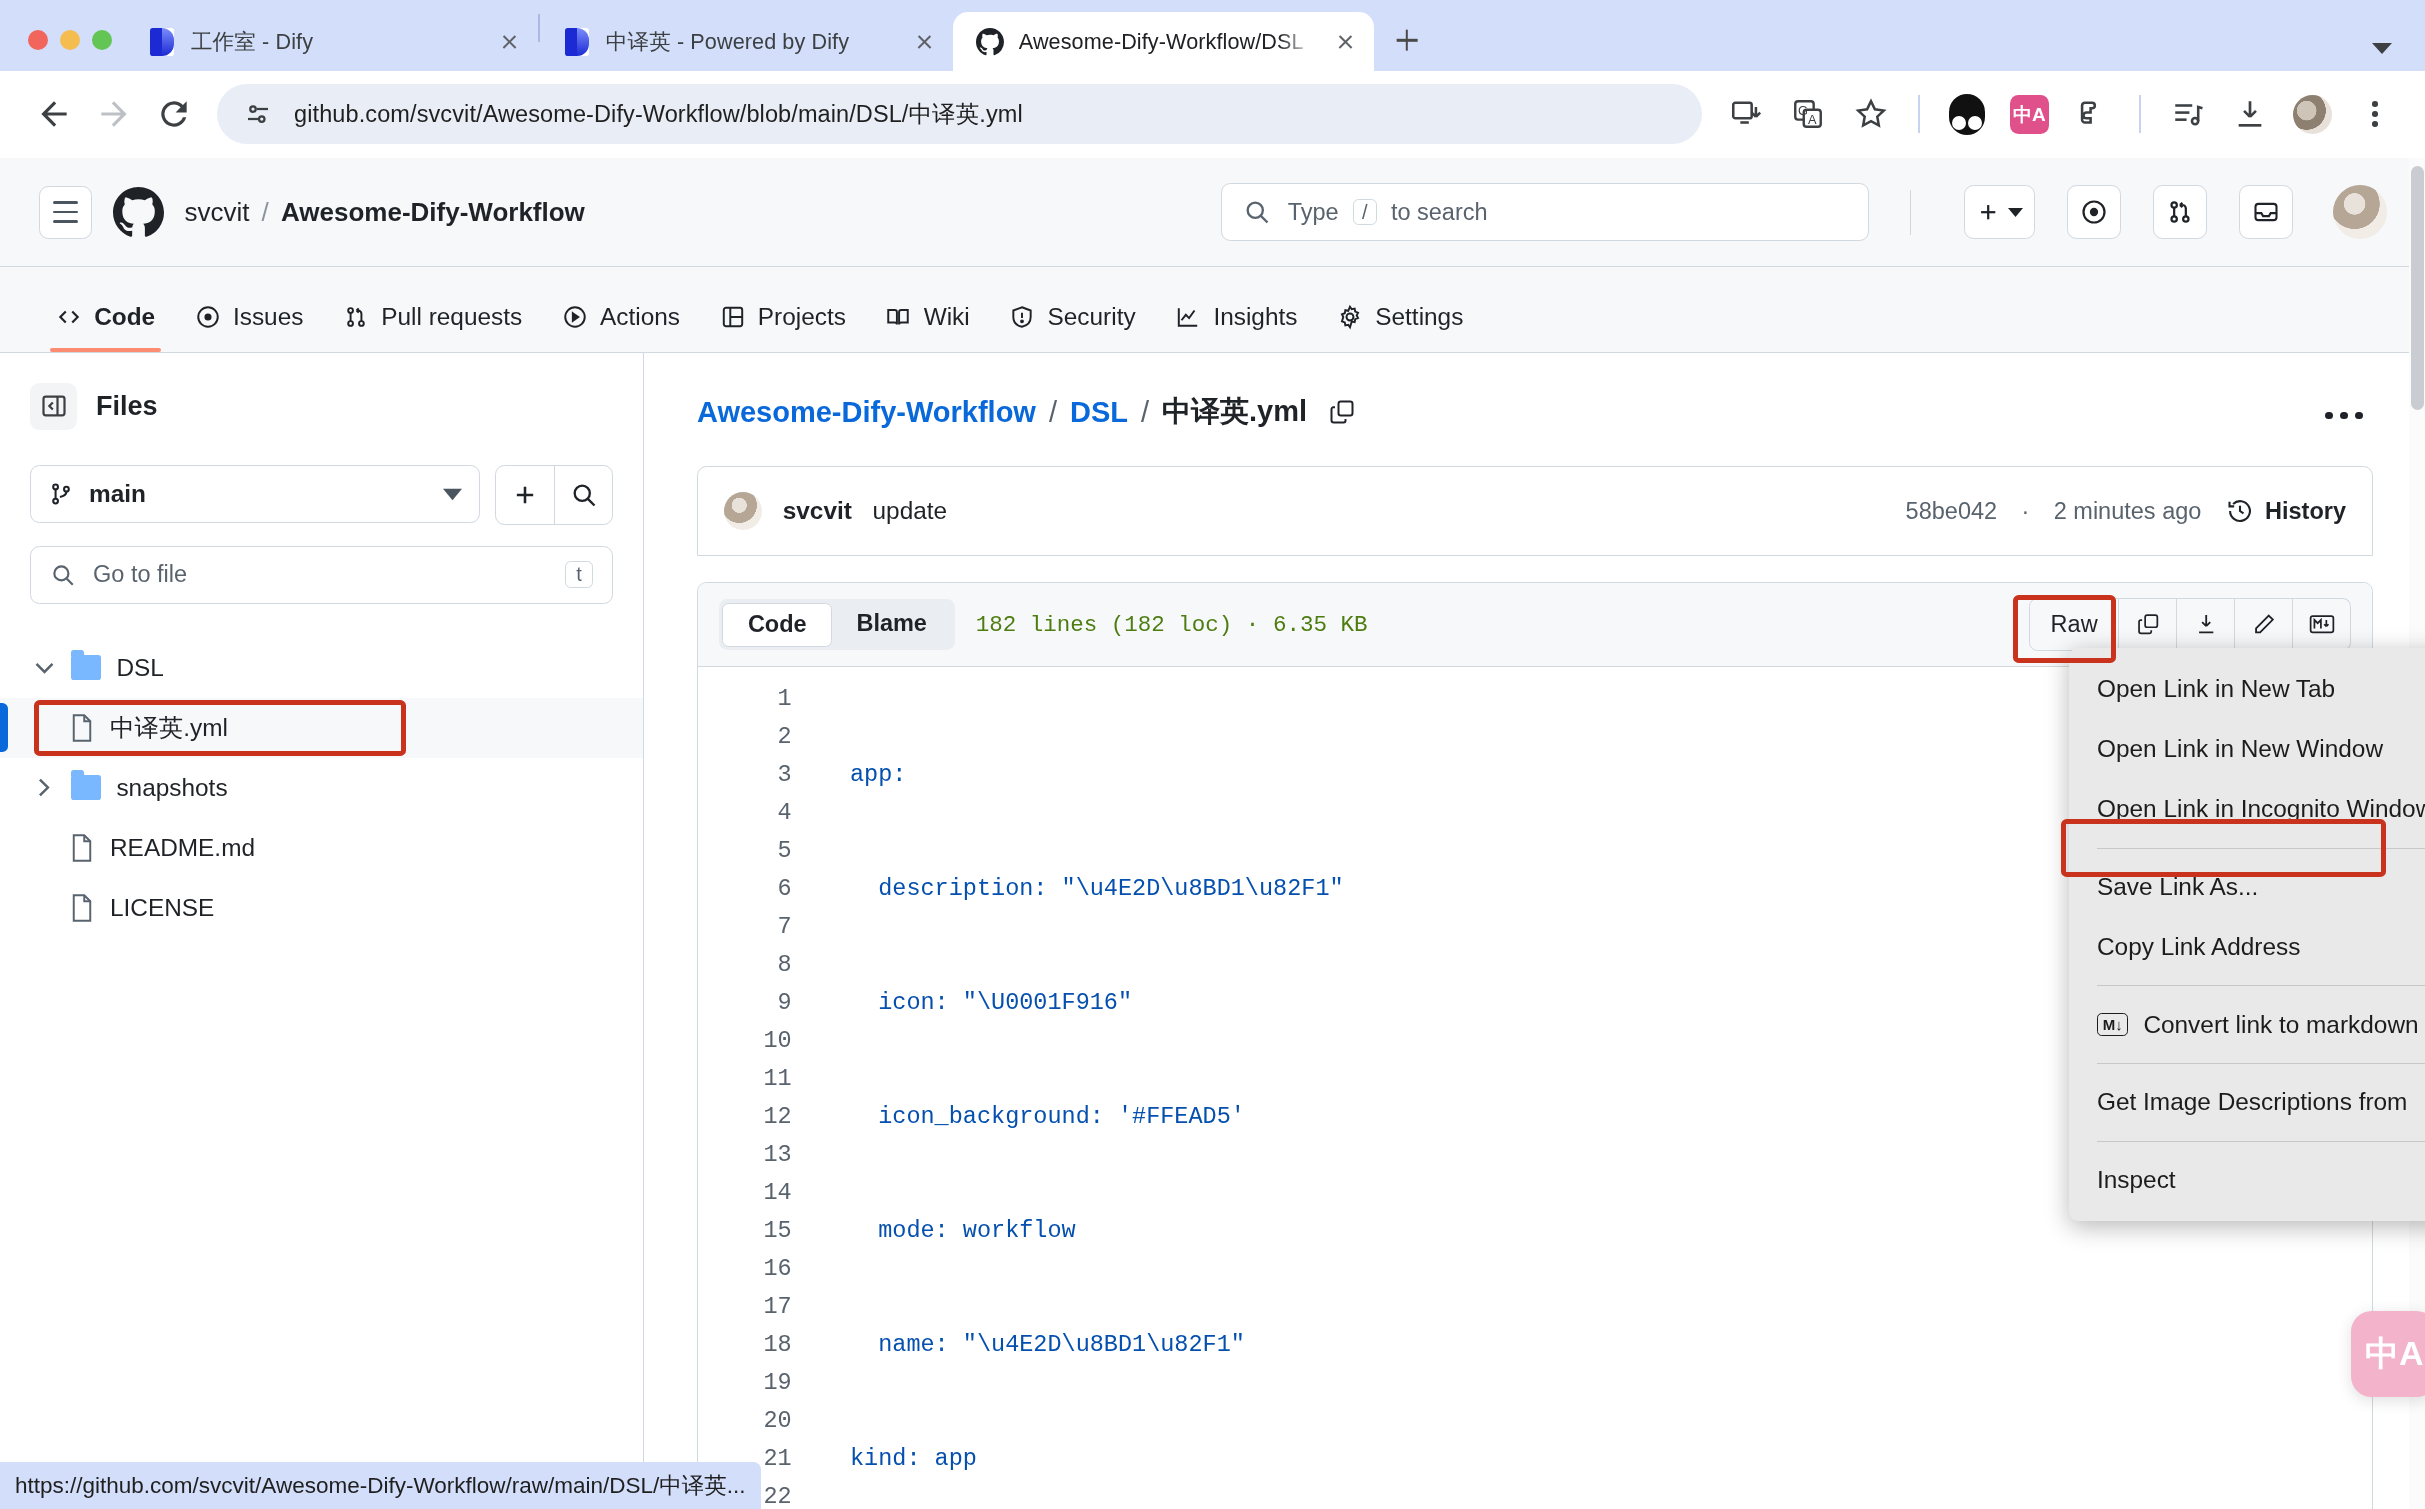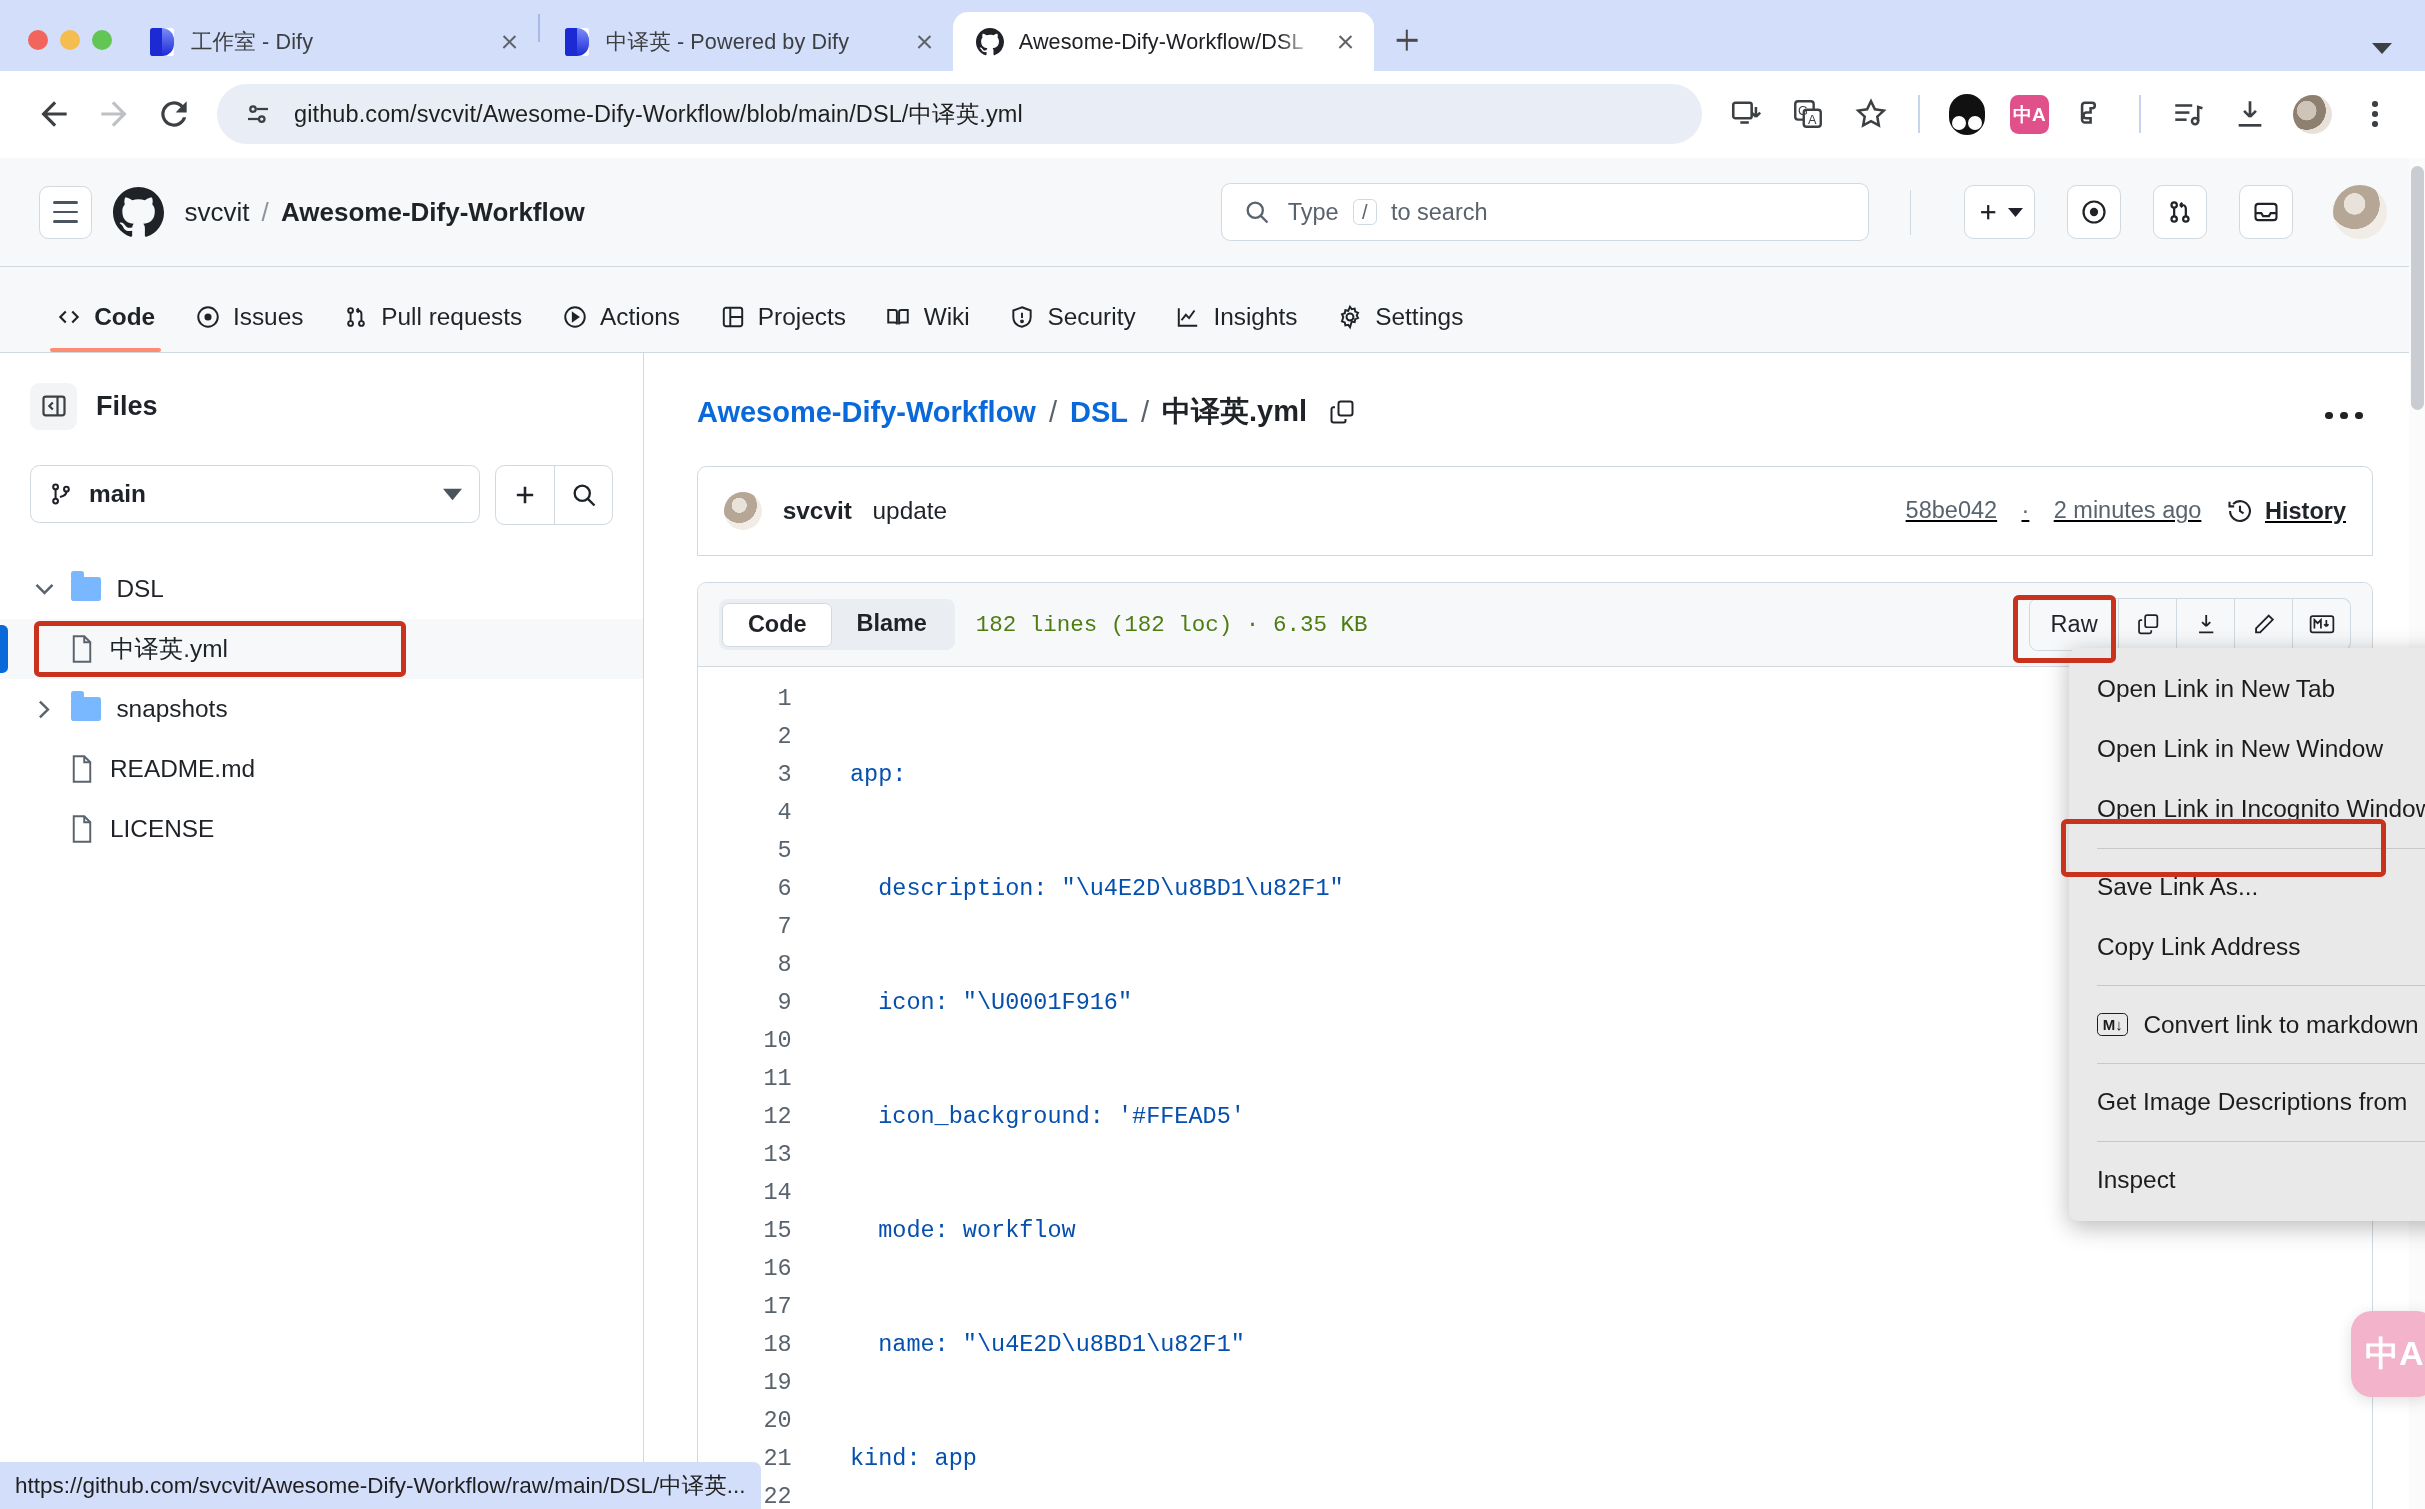--- a/index.html
+++ b/index.html
@@ -167,21 +167,21 @@
   .dots-btn i { width:7.5px;height:7.5px;border-radius:50%;background:#1f2328;display:inline-block;margin:0 3.8px;}
 
   .commitbar {
     margin-top: 34px; height:90px; border:0.9px solid #d1d9e0; border-radius:9.4px 9.4px 0 0;
     display:flex; align-items:center; padding: 0 26px; gap:20.7px; background:#fff;
   }
   .cmt-avatar { width:38px;height:38px;border-radius:50%;
     background: radial-gradient(circle at 40% 35%, #e8e2da 0 22%, #b5a696 23% 52%, #f1ece6 53% 100%);}
   .cmt-user { font-size:24.4px; font-weight:bold; color:#1f2328;}
   .cmt-msg { font-size:24.4px; color:#1f2328;}
-  .cmt-right { margin-left:auto; display:flex; align-items:flex-start; gap:24.4px;text-decoration:underline; }
+  .cmt-right { margin-left:auto; display:flex; align-items:center; gap:24.4px; }
   .cmt-sha { font-size:23.5px; color:#59636e;}
   .hist-btn { display:flex; align-items:center; gap:11.3px; font-size:23.5px; font-weight:bold; color:#1f2328;}
 
   .filebox { margin-top:26px; border:0.9px solid #d1d9e0; border-radius:9.4px; overflow:hidden; background:#fff;}
   .fb-toolbar { height:84px; background:#f6f8fa; border-bottom:0.9px solid #d1d9e0; display:flex; align-items:center; padding: 0 20.7px; gap:20.7px;}
   .seg { display:flex; background:#eaeef2; border-radius:8.4px; padding:3.8px; }
   .seg > div { padding: 7.5px 24.4px; font-size:23.5px; font-weight:bold; border-radius:6.6px; color:#1f2328;}
   .seg > div.on { background:#ffffff; border:0.9px solid #d1d9e0; }
   .meta { font-family:"Liberation Mono", monospace; font-size:22.5px; color:#4d7c0f;}
   .fb-right { margin-left:auto; display:flex; align-items:center; gap:0; }
@@ -532,20 +532,30 @@
             </div>
             <div>
               <svg width="28" height="28" viewBox="0 0 24 24" fill="none" stroke="#1f2328" stroke-width="2">
                   <circle cx="10.5" cy="10.5" r="6.5"></circle>
                   <line x1="15.5" y1="15.5" x2="21" y2="21"></line>
                 </svg>
             </div>
           </div>
         </div>
 
+        <div class="gotofile">
+          <span>
+            <svg width="26" height="26" viewBox="0 0 24 24" fill="none" stroke="#59636e" stroke-width="2">
+                <circle cx="10.5" cy="10.5" r="6.5"></circle>
+                <line x1="15.5" y1="15.5" x2="21" y2="21"></line>
+              </svg>
+          </span>
+          <span>Go to file</span>
+          <span class="tkey">t</span>
+        </div>
 
         <div class="tree">
           <div class="tnode">
             <span class="twist">
               <svg width="19" height="12.2" viewBox="0 0 10 6" fill="none" stroke="#59636e" stroke-width="1.3">
                   <path d="M.8.8L5 5 9.2.8"></path>
                 </svg>
             </span>
             <span class="folder-ico"></span>
             <span>DSL</span>

